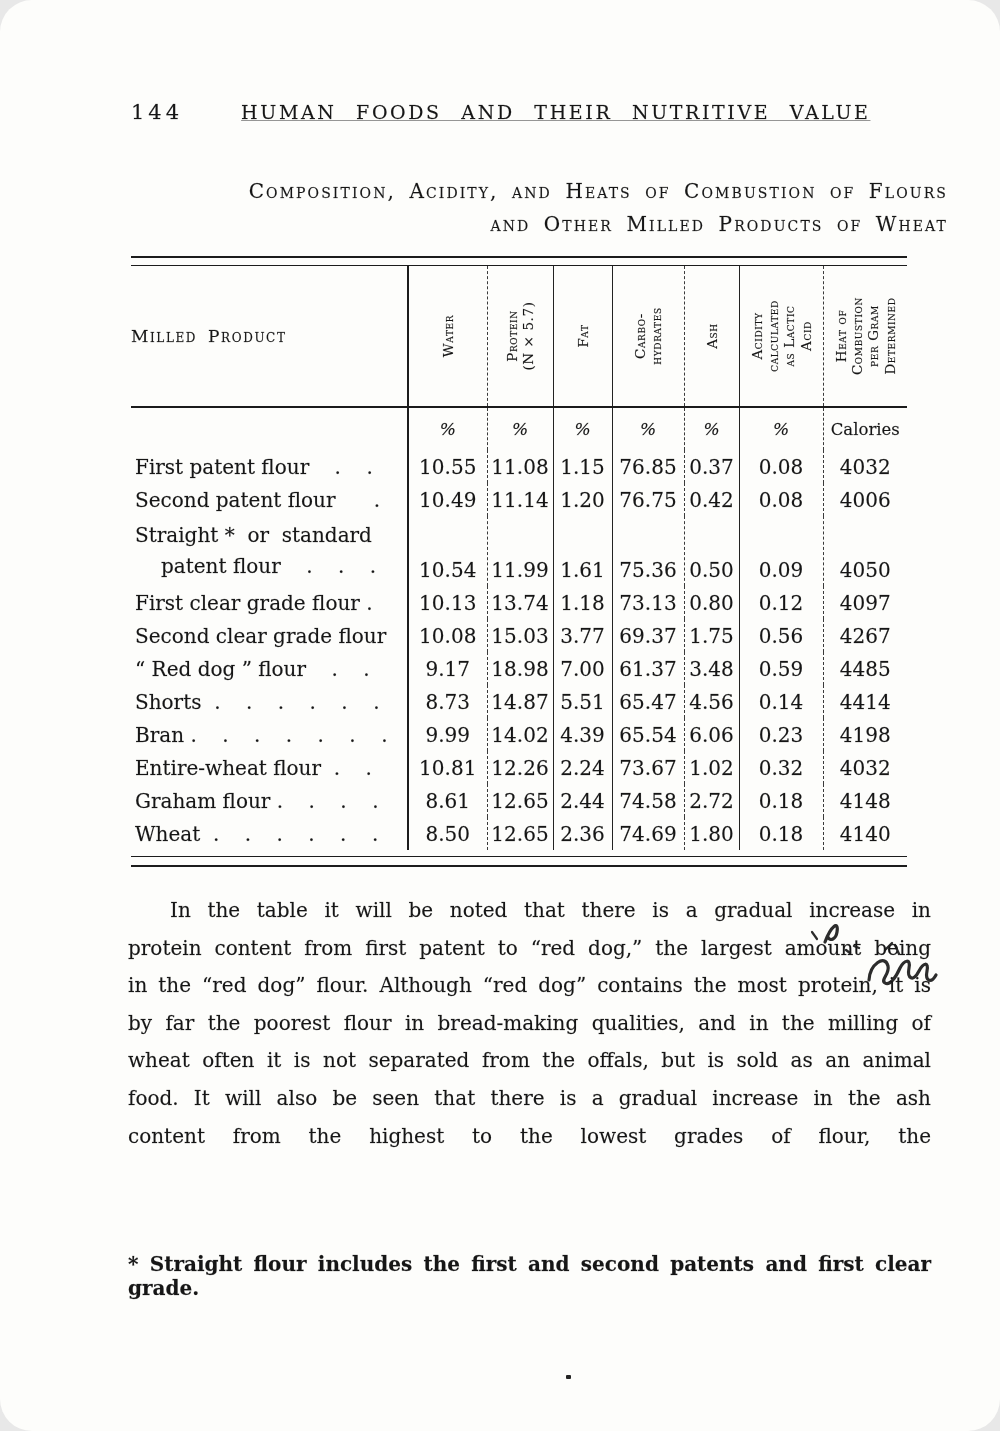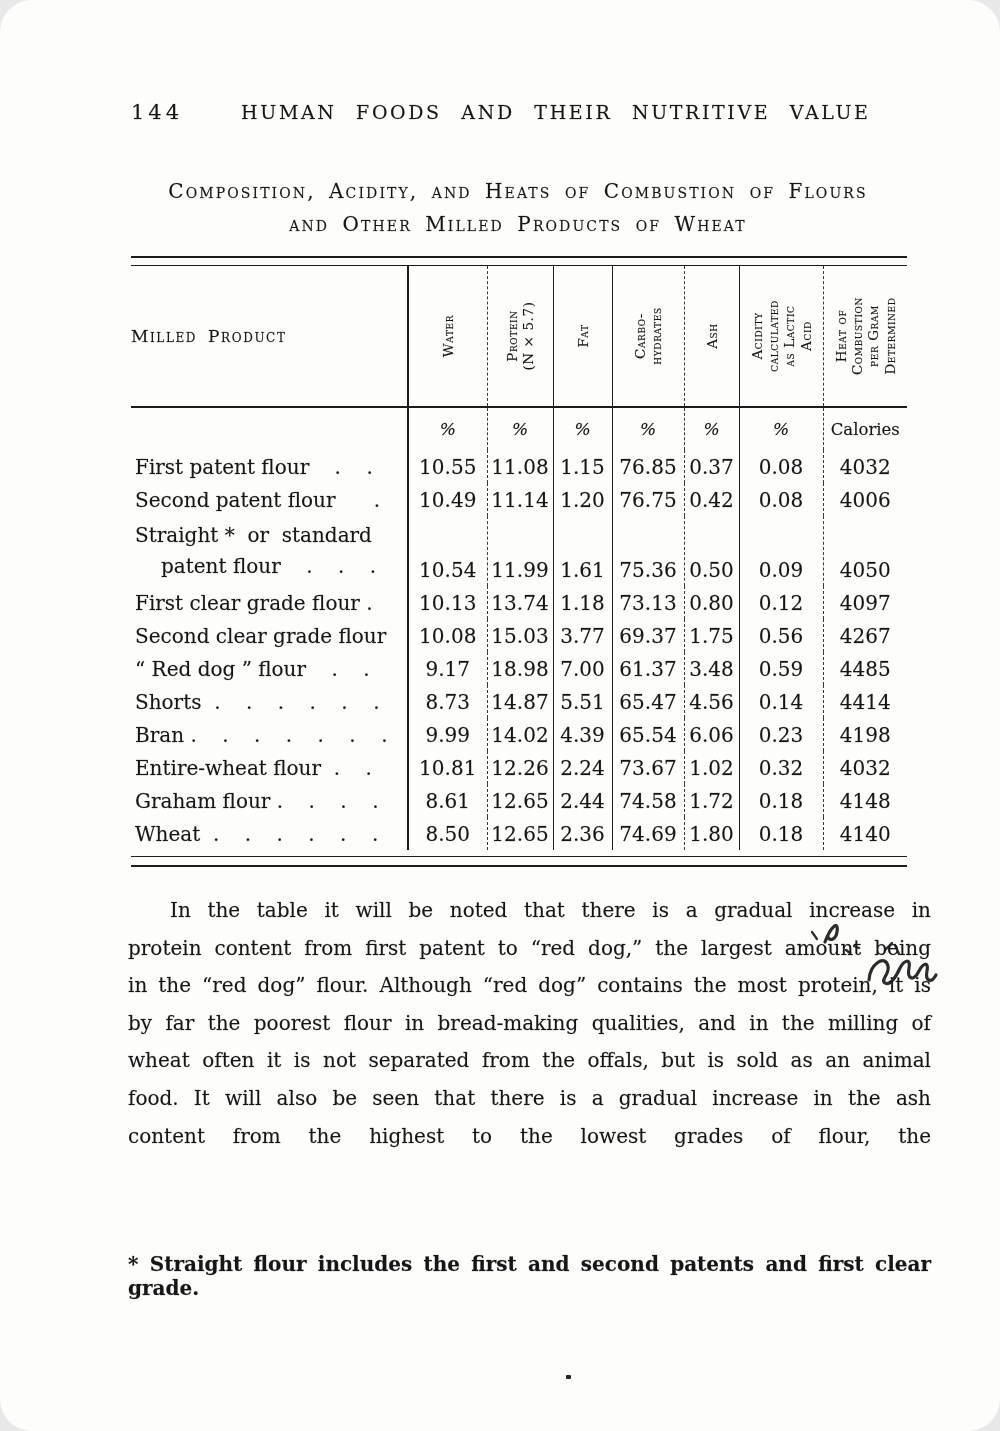--- a/index.html
+++ b/index.html
@@ -6,24 +6,24 @@
   .page{
     position:relative;width:1000px;height:1431px;background:#fdfdfb;
     font-family:"DejaVu Serif","Liberation Serif",serif;color:#161616;
     overflow:hidden;margin:0 auto;border-radius:32px;
     -webkit-text-stroke:0.3px rgba(25,25,25,.45);
   }
 
   
   .running-head{position:absolute;top:100px;left:131px;width:790px;display:flex;align-items:baseline;}
   .page-num{font-size:21px;letter-spacing:4px;}
-  .run-title{margin-left:58px;font-size:19px;letter-spacing:2.6px;word-spacing:11px;white-space:nowrap;}
-
-  
-  .table-title{position:absolute;top:175px;left:88px;width:860px;text-align:center;
+  .run-title{margin-left:58px;font-size:19px;letter-spacing:2.6px;word-spacing:11px;white-space:nowrap;text-decoration:underline;}
+
+  
+  .table-title{position:absolute;top:175px;left:88px;width:860px;text-align:right;
     font-variant:small-caps;font-size:20px;letter-spacing:2.1px;word-spacing:5px;line-height:33px;}
 
   
   .tablewrap{position:absolute;top:256px;left:131px;width:776px;}
   .rule-double-top{height:7px;border-top:2.5px solid #1c1c1c;border-bottom:1.5px solid #1c1c1c;}
   .rule-double-bottom{height:8px;margin-top:6px;border-top:1.5px solid #1c1c1c;border-bottom:2px solid #1c1c1c;}
   table{border-collapse:collapse;table-layout:fixed;width:776px;}
   th,td{padding:0;font-weight:normal;overflow:visible;}
   
   tr > :nth-child(2){border-left:2px solid #1c1c1c;}
@@ -229,21 +229,21 @@
           <td class="num-cell">1.02</td>
           <td class="num-cell">0.32</td>
           <td class="num-cell">4032</td>
         </tr>
         <tr class="data-row">
           <td class="name-cell">Graham flour .    .    .    .</td>
           <td class="num-cell">8.61</td>
           <td class="num-cell">12.65</td>
           <td class="num-cell">2.44</td>
           <td class="num-cell">74.58</td>
-          <td class="num-cell">1.72</td>
+          <td class="num-cell">2.72</td>
           <td class="num-cell">0.18</td>
           <td class="num-cell">4148</td>
         </tr>
         <tr class="data-row">
           <td class="name-cell">Wheat  .    .    .    .    .    .</td>
           <td class="num-cell">8.50</td>
           <td class="num-cell">12.65</td>
           <td class="num-cell">2.36</td>
           <td class="num-cell">74.69</td>
           <td class="num-cell">1.80</td>

